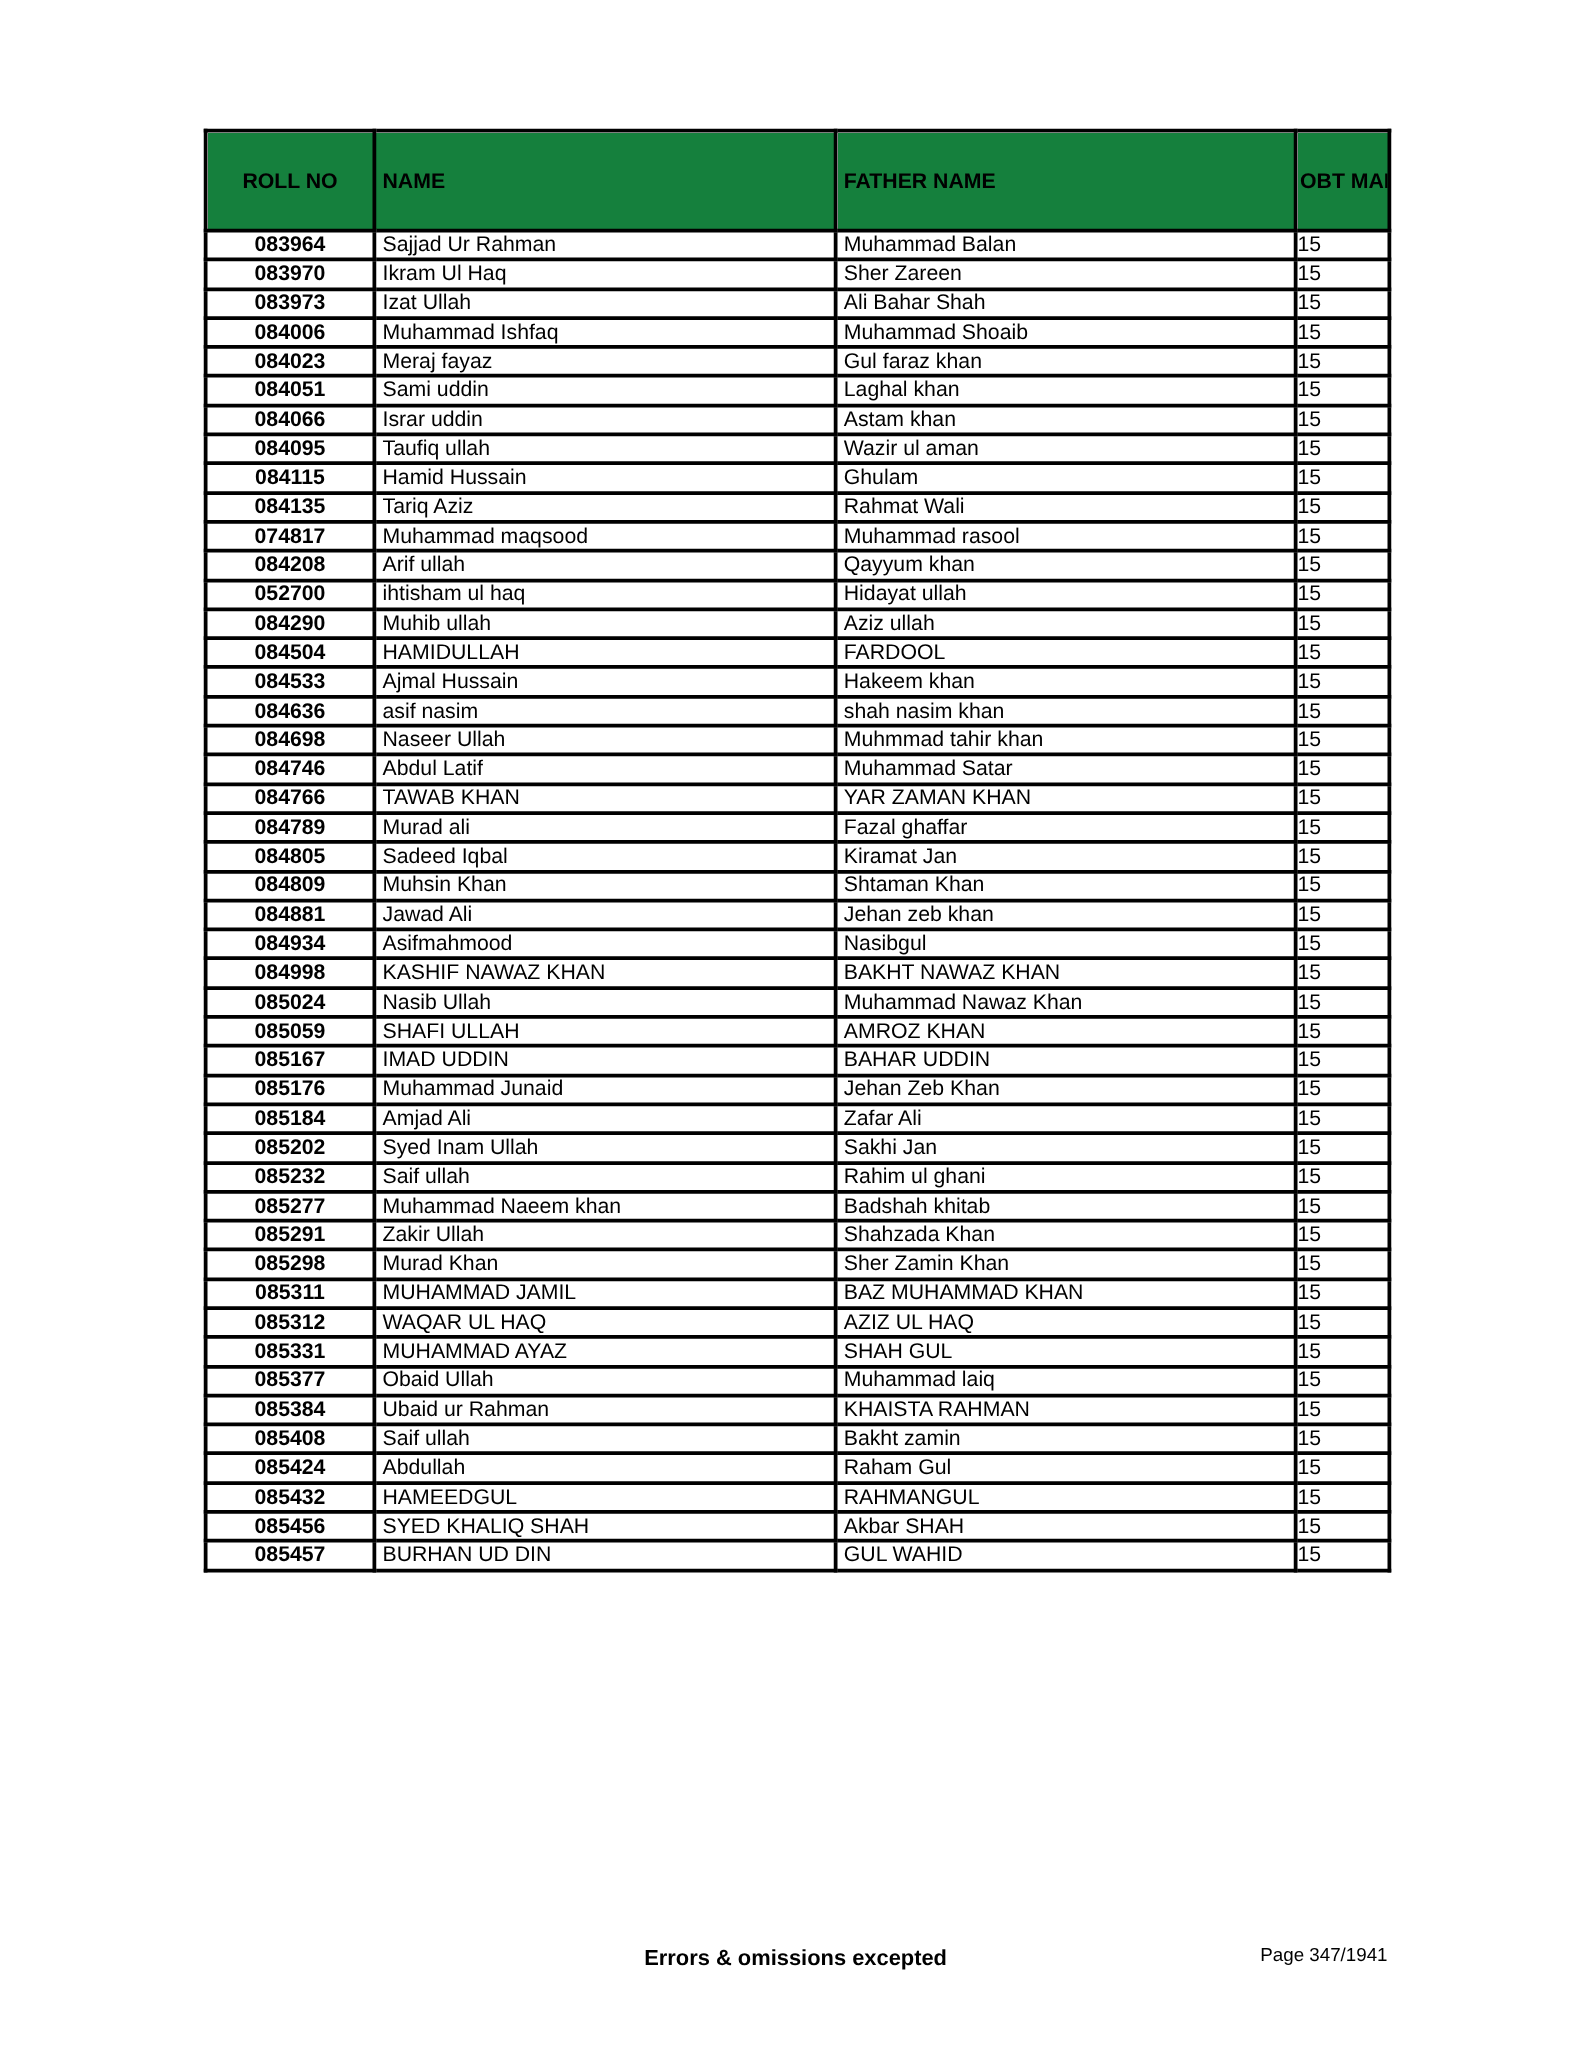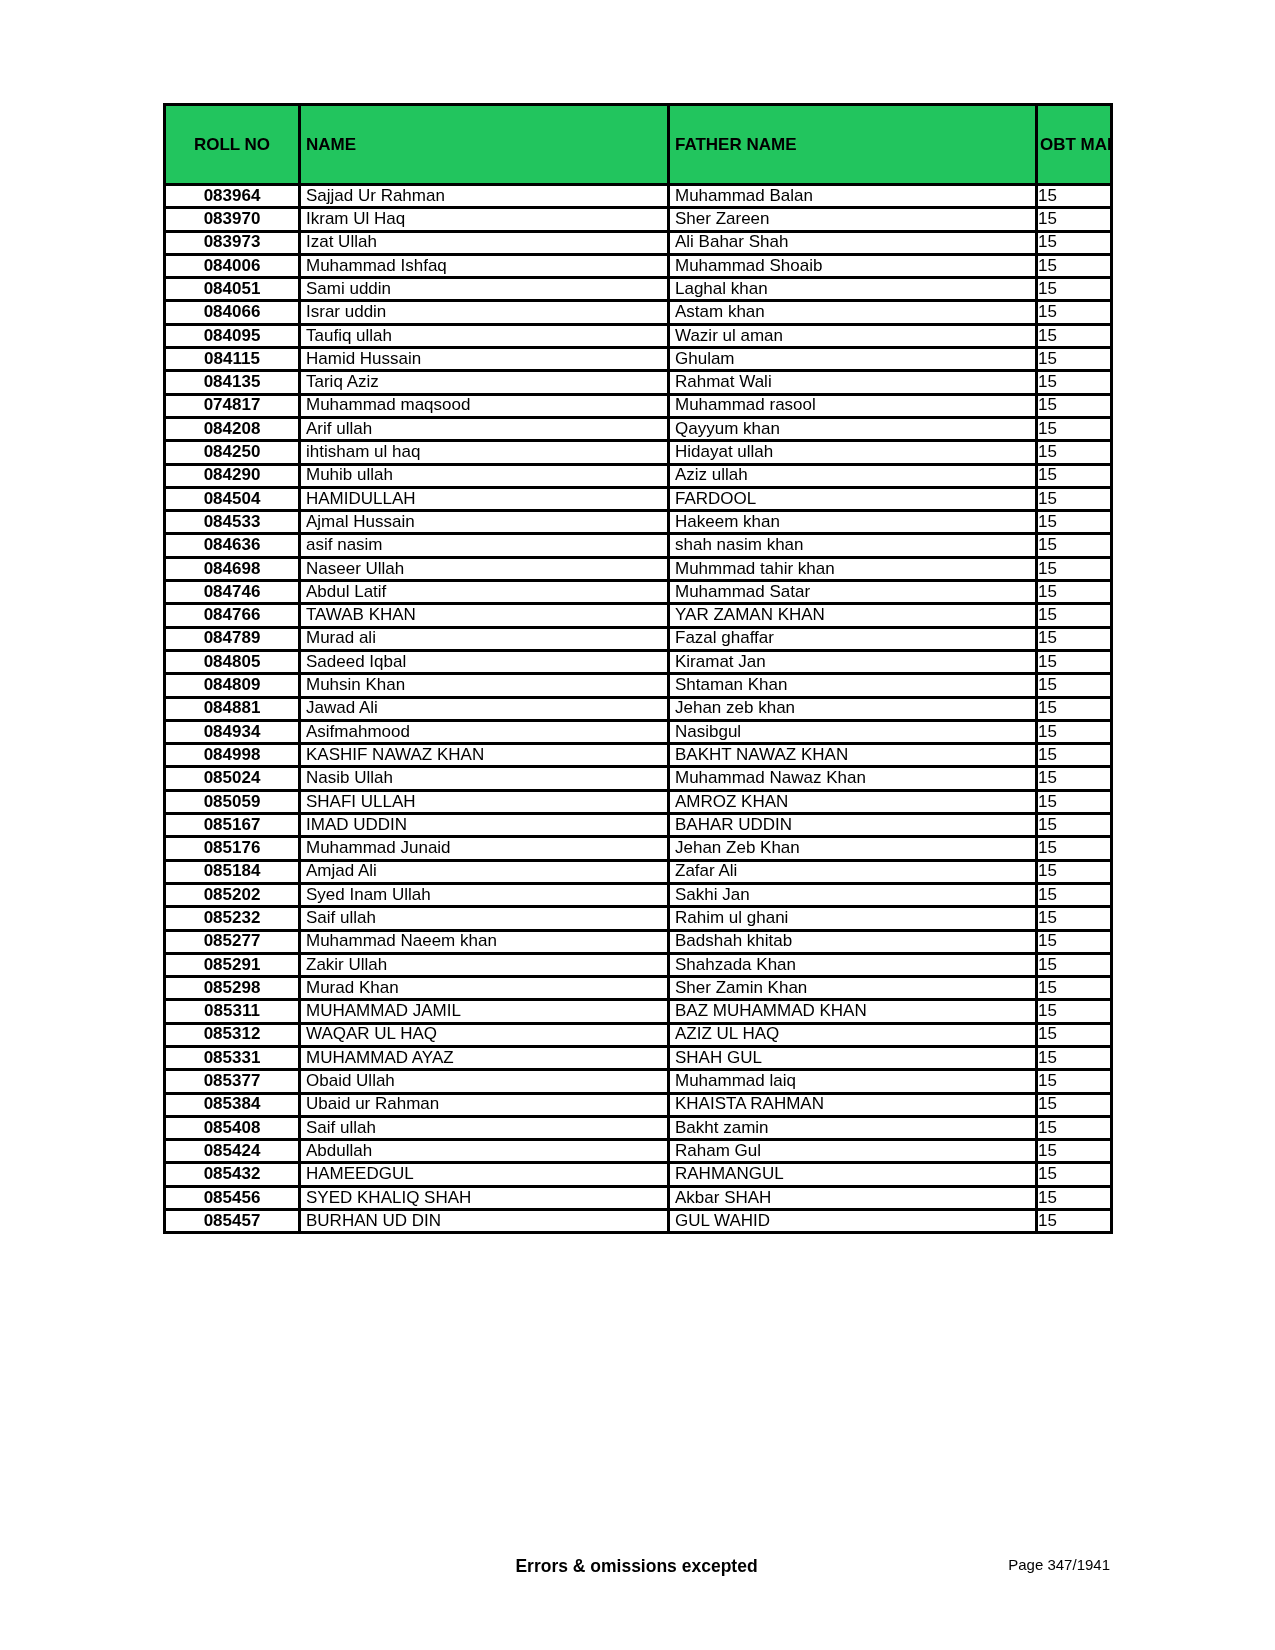--- a/index.html
+++ b/index.html
@@ -30,21 +30,21 @@
   table.doc-table th,
   table.doc-table td {
     border: 3px solid #000000;
     overflow: hidden;
     white-space: nowrap;
   }
   thead th {
     height: 80px;
     font-size: 17px;
     font-weight: bold;
-    background: #22c55e;
+    background: #15803d;
   }
   th.h-roll   { text-align: center; }
   th.h-name   { text-align: left; padding-left: 5px; margin-top: 38px; }
   th.h-father { text-align: left; padding-left: 5px; }
   th.h-marks  { text-align: center; white-space: normal; line-height: 1.6; padding: 0 2px; }
   tbody td {
     height: 23.3px;
     font-size: 17px;
     padding: 0;
     line-height: 1.1;
@@ -118,20 +118,26 @@
           <td class="cell-father">Ali Bahar Shah</td>
           <td class="cell-marks">15</td>
         </tr>
         <tr>
           <td class="cell-roll">084006</td>
           <td class="cell-name">Muhammad Ishfaq</td>
           <td class="cell-father">Muhammad Shoaib</td>
           <td class="cell-marks">15</td>
         </tr>
         <tr>
+          <td class="cell-roll">084023</td>
+          <td class="cell-name">Meraj fayaz</td>
+          <td class="cell-father">Gul faraz khan</td>
+          <td class="cell-marks">15</td>
+        </tr>
+        <tr>
           <td class="cell-roll">084051</td>
           <td class="cell-name">Sami uddin</td>
           <td class="cell-father">Laghal khan</td>
           <td class="cell-marks">15</td>
         </tr>
         <tr>
           <td class="cell-roll">084066</td>
           <td class="cell-name">Israr uddin</td>
           <td class="cell-father">Astam khan</td>
           <td class="cell-marks">15</td>
@@ -160,21 +166,21 @@
           <td class="cell-father">Muhammad rasool</td>
           <td class="cell-marks">15</td>
         </tr>
         <tr>
           <td class="cell-roll">084208</td>
           <td class="cell-name">Arif ullah</td>
           <td class="cell-father">Qayyum khan</td>
           <td class="cell-marks">15</td>
         </tr>
         <tr>
-          <td class="cell-roll">084250</td>
+          <td class="cell-roll">052700</td>
           <td class="cell-name">ihtisham ul haq</td>
           <td class="cell-father">Hidayat ullah</td>
           <td class="cell-marks">15</td>
         </tr>
         <tr>
           <td class="cell-roll">084290</td>
           <td class="cell-name">Muhib ullah</td>
           <td class="cell-father">Aziz ullah</td>
           <td class="cell-marks">15</td>
         </tr>

